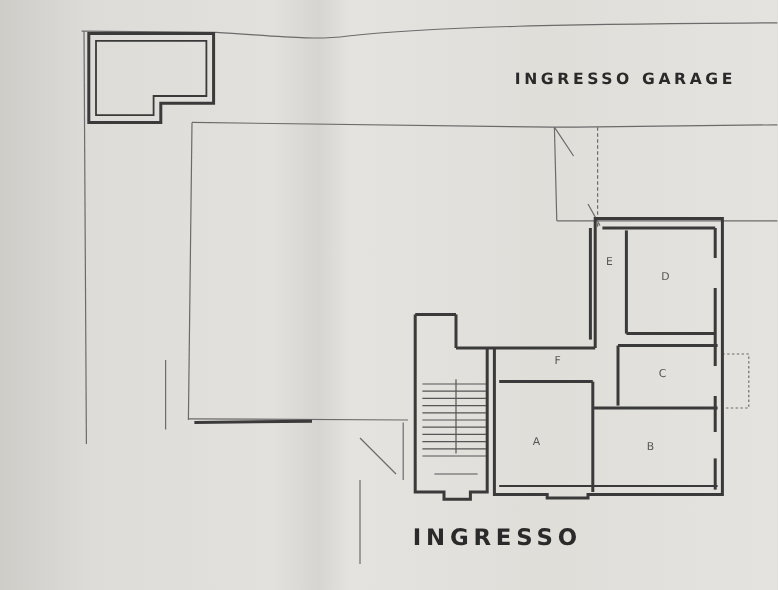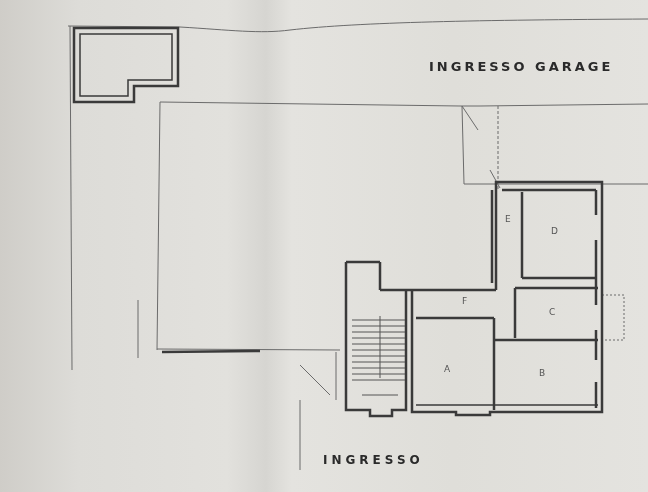--- a/index.html
+++ b/index.html
@@ -2,21 +2,21 @@
 <html><head>
 <meta charset="utf-8">
 <style>
   html,body{margin:0;padding:0;}
   body{width:648px;height:492px;overflow:hidden;background:#d9d8d4;font-family:"DejaVu Sans",sans-serif;}
   .sheet{position:relative;width:648px;height:492px;
     background:linear-gradient(90deg,#cfcdc8 0%,#dddcd8 12%,#e2e1dd 35%,#d6d5d1 41%,#e4e3df 45%,#dfded9 70%,#e4e3df 100%);}
   svg{position:absolute;left:0;top:0;}
   .lbl{position:absolute;color:#2a2a2a;letter-spacing:3px;font-weight:bold;white-space:nowrap;}
   .garage{left:429px;top:59px;font-size:13px;}
-  .ingresso{left:323px;top:437px;font-size:12px;letter-spacing:4px;margin-top:16px;}
+  .ingresso{left:344px;top:437px;font-size:19px;letter-spacing:4px;}
   .room{position:absolute;font-size:9px;color:#555;}
 </style>
 </head>
 <body>
 
 <div class="sheet">
   <svg width="648" height="492" viewBox="0 0 648 492">
     <g fill="none" stroke="#6b6b6b" stroke-width="1">
 
       <path d="M68 26 L180 27 C230 30 260 34 290 30 C360 22 480 20 648 19"></path>

